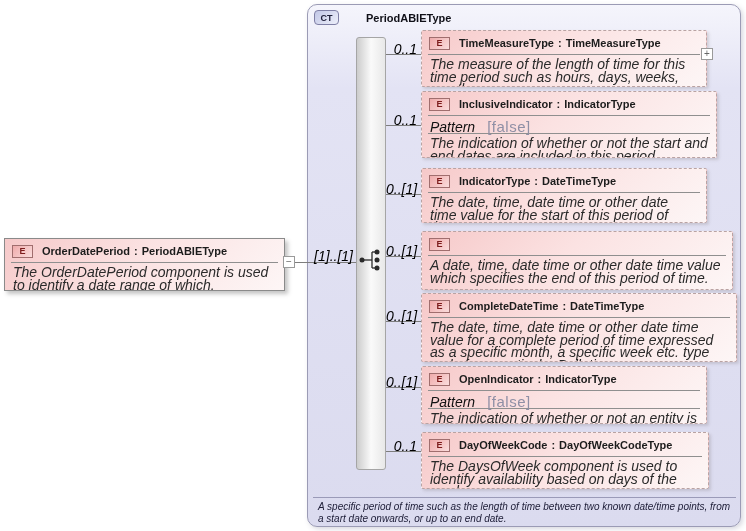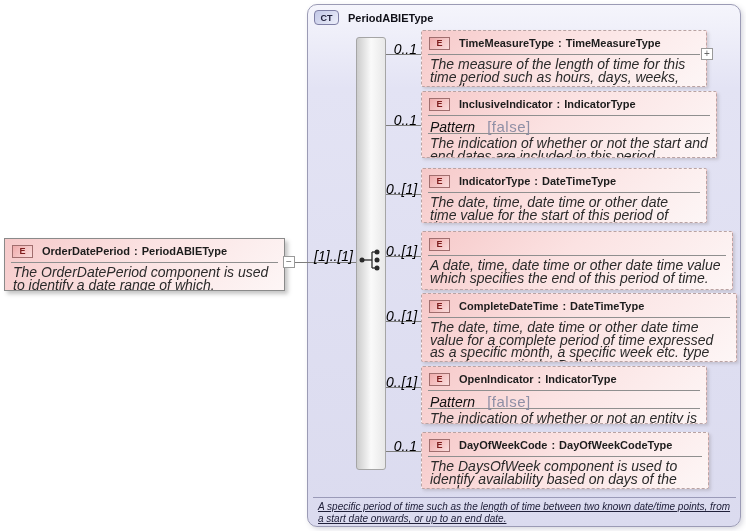--- a/index.html
+++ b/index.html
@@ -26,25 +26,25 @@
   .desc { font-size:14px; font-style:italic; color:#2a2a2a; padding:3px 8px 0 8px; line-height:12.5px; }
   .patrow { display:flex; align-items:baseline; gap:12px; padding:2px 8px 1px 8px; height:14px; }
   .patlabel { font-size:14px; font-style:italic; color:#111; }
   .patval { font-size:15px; color:#8f8fa5; letter-spacing:0.5px;text-align:center; }
 
   
   .panel { position:absolute; left:307px; top:4px; width:434px; height:523px; box-sizing:border-box;
            background:linear-gradient(180deg,#f5f5fc 0%,#e3e3f4 16%,#dbdbef 100%);
            border:1px solid #9b9bb5; border-radius:10px;
            box-shadow:2px 2px 5px rgba(100,100,130,0.25); }
-  .panel-title { position:absolute; left:6px; top:5px; display:flex; align-items:center; gap:9px; }
+  .panel-title { position:absolute; left:6px; top:5px; display:flex; align-items:center; gap:27px; }
   .ptitle { font-size:11px; font-weight:bold; color:#101018; }
   .panel-bottom-sep { position:absolute; left:5px; top:492px; width:423px; border-top:1px solid #9a9ab8; }
   .panel-desc { position:absolute; left:10px; top:496px; width:414px;
-                font-size:10px; font-style:italic; color:#20203a; line-height:12px;text-decoration:underline; }
+                font-size:10px; font-style:italic; color:#20203a; line-height:12px; }
 
   
   .hline { position:absolute; height:0; border-top:1px solid #7d7d7d; }
   .card { position:absolute; font-size:14px; font-style:italic; color:#000;
           text-align:right; white-space:nowrap; }
   .bar { position:absolute; left:356px; top:37px; width:30px; height:433px; box-sizing:border-box;
          background:linear-gradient(90deg,#cccccc 0%,#fafafa 50%,#e8e8e8 100%);
          border:1px solid #a5a5a5; border-radius:3px; }
   .seqicon { position:absolute; left:357px; top:247px; }
   .toggle { position:absolute; width:12px; height:12px; box-sizing:border-box; background:#ffffff;

